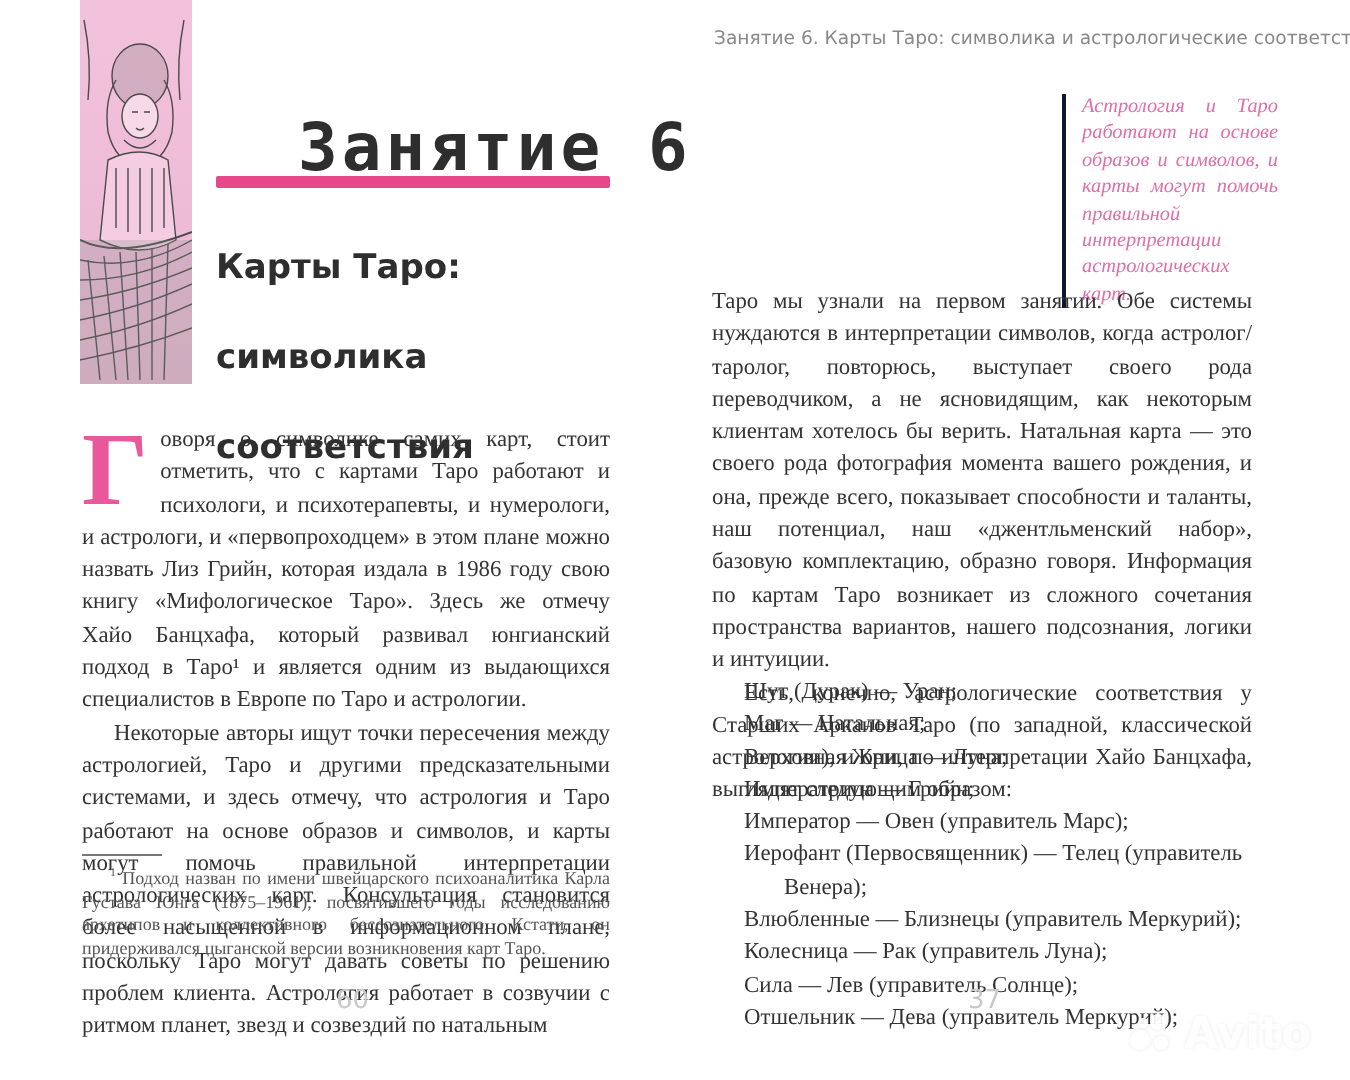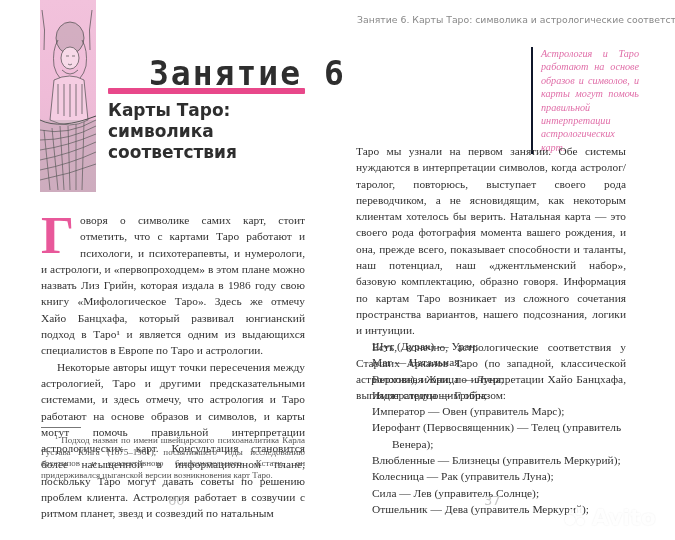--- a/index.html
+++ b/index.html
@@ -30,21 +30,21 @@
   }
   .title-rule {
     position: absolute; left: 108px; top: 88px; width: 197px; height: 6px;
     background: #e8488a; border-radius: 1px;
   }
   .chapter-subtitle {
     position: absolute; left: 108px; top: 100px; width: 220px;
     font-family: "DejaVu Sans", "Liberation Sans", sans-serif;
     font-weight: bold; font-size: 17px; line-height: 21px; color: #2e2e2e;
   }
-  .chapter-subtitle div { white-space: nowrap; }
+  .chapter-subtitle div { white-space: nowrap; margin-top: 24px; }
 
   .body-text {
     position: absolute; font-size: 11.4px; line-height: 16.3px; color: #333;
     text-align: justify;
   }
   .body-text p { margin: 0; }
   .indent { text-indent: 16px; }
 
   .left-body { left: 41px; top: 212px; width: 264px; }
   .drop-cap {

